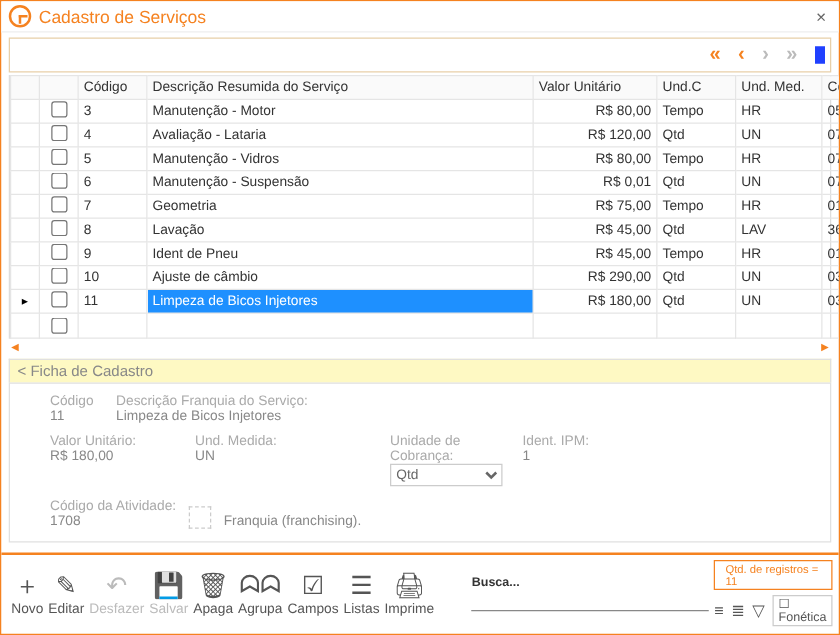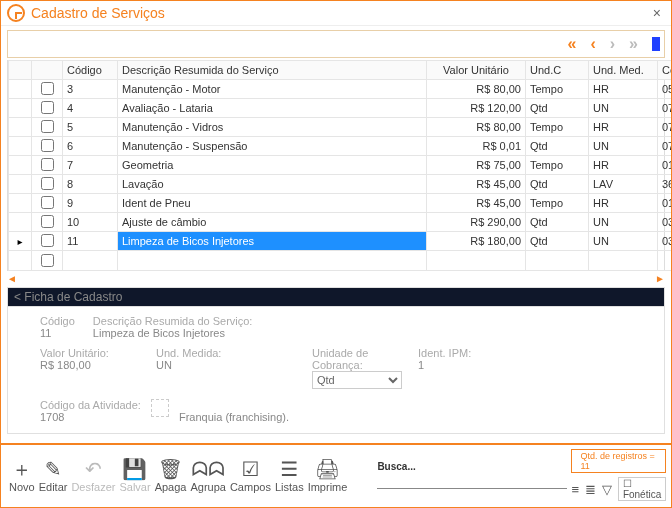--- a/index.html
+++ b/index.html
@@ -26,29 +26,29 @@
 .col-valor{width:90px;text-align:right}
 .col-undc{width:54px}
 .col-undm{width:60px}
 .col-co{width:30px}
 td.col-valor{text-align:right}
 tr.selected td.col-desc{background:#1e90ff;color:#fff}
 tr.row .col-chk input{margin:0}
 tr.rowmark td.col-mark{color:#000;text-align:center}
 .hscroll{height:14px;margin:0 6px;display:flex;align-items:center;justify-content:space-between;color:#f58220;font-size:10px}
 .hscroll .tri{cursor:pointer}
-.section-head{margin:2px 6px 0 6px;border:1px solid #e0e0e0;border-bottom:none;background:#0f172a;color:#888;padding:2px 6px;font-size:12px}
+.section-head{margin:2px 6px 0 6px;border:1px solid #e0e0e0;border-bottom:none;background:#fef9c3;color:#888;padding:2px 6px;font-size:12px}
 .details{margin:0 6px;border:1px solid #e0e0e0;padding:8px 32px 10px 32px;color:#888;display:grid;grid-template-columns:110px 150px 100px 110px 110px;column-gap:6px;row-gap:2px;font-size:11px}
 .details .lbl{color:#aaa}
 .details .val{color:#888}
 .details .row1{grid-column:1/6;display:flex;gap:18px;align-items:flex-start;margin-bottom:6px}
 .details .block{display:flex;flex-direction:column}
 .details select{width:90px;height:18px;font-size:11px;border:1px solid #ccc;background:#fff;color:#666}
 .details .pct{display:inline-block;width:18px;height:16px;background:#ccc;color:#fff;text-align:center;border-radius:3px;font-size:10px;line-height:16px;margin-left:4px}
-.details .row3{grid-column:1/6;display:flex;align-items:flex-start;gap:10px;margin-top:8px}
+.details .row3{grid-column:1/6;display:flex;align-items:flex-end;gap:10px;margin-top:8px}
 .details .dots{display:inline-block;width:16px;height:16px;border:1px dashed #ccc}
 .spacer{flex:1 1 auto}
 .footer{border-top:2px solid #f58220;padding:4px 8px 6px 8px;display:flex;align-items:center;gap:4px;position:relative}
 .footer .tool{display:flex;flex-direction:column;align-items:center;width:44px;color:#555;cursor:pointer}
 .footer .tool.disabled{color:#bbb}
 .footer .tool .ico{font-size:20px;height:24px;display:flex;align-items:center;justify-content:center}
 .footer .tool .tlabel{font-size:11px}
 .footer .search{margin-left:26px;display:flex;flex-direction:column}
 .footer .search .slabel{font-size:10px;font-weight:bold;color:#333}
 .footer .search input{width:190px;height:16px;border:none;border-bottom:1px solid #888;font-size:11px;outline:none;padding:0}
@@ -77,21 +77,21 @@
 </div>
 
 <div class="gridwrap">
 <table>
 <thead>
 <tr>
   <th class="col-mark"></th>
   <th class="col-chk"></th>
   <th class="col-codigo">Código</th>
   <th class="col-desc">Descrição Resumida do Serviço</th>
-  <th class="col-valor" style="text-align:center">Valor Unitário</th>
+  <th class="col-valor" style="text-align:left">Valor Unitário</th>
   <th class="col-undc">Und.C</th>
   <th class="col-undm">Und. Med.</th>
   <th class="col-co">Co</th>
 </tr>
 </thead>
 <tbody id="grid-body">
           <tr class="row">
             <td class="col-mark col-mark-cell"></td>
             <td class="col-chk"><input type="checkbox" style=""></td>
             <td class="col-codigo">3</td>
@@ -202,21 +202,21 @@
 
 <div class="section-head">&lt; Ficha de Cadastro</div>
 
 <div class="details">
   <div class="row1">
     <div class="block">
       <span class="lbl">Código</span>
       <span class="val">11</span>
     </div>
     <div class="block">
-      <span class="lbl">Descrição Resumida do Serviço:</span>
+      <span class="lbl">Descrição Franquia do Serviço:</span>
       <span class="val">Limpeza de Bicos Injetores</span>
     </div>
   </div>
 
   <div class="block">
     <span class="lbl">Valor Unitário:</span>
     <span class="val">R$ 180,00</span>
   </div>
   <div class="block">
     <span class="lbl">Und. Medida:</span>

